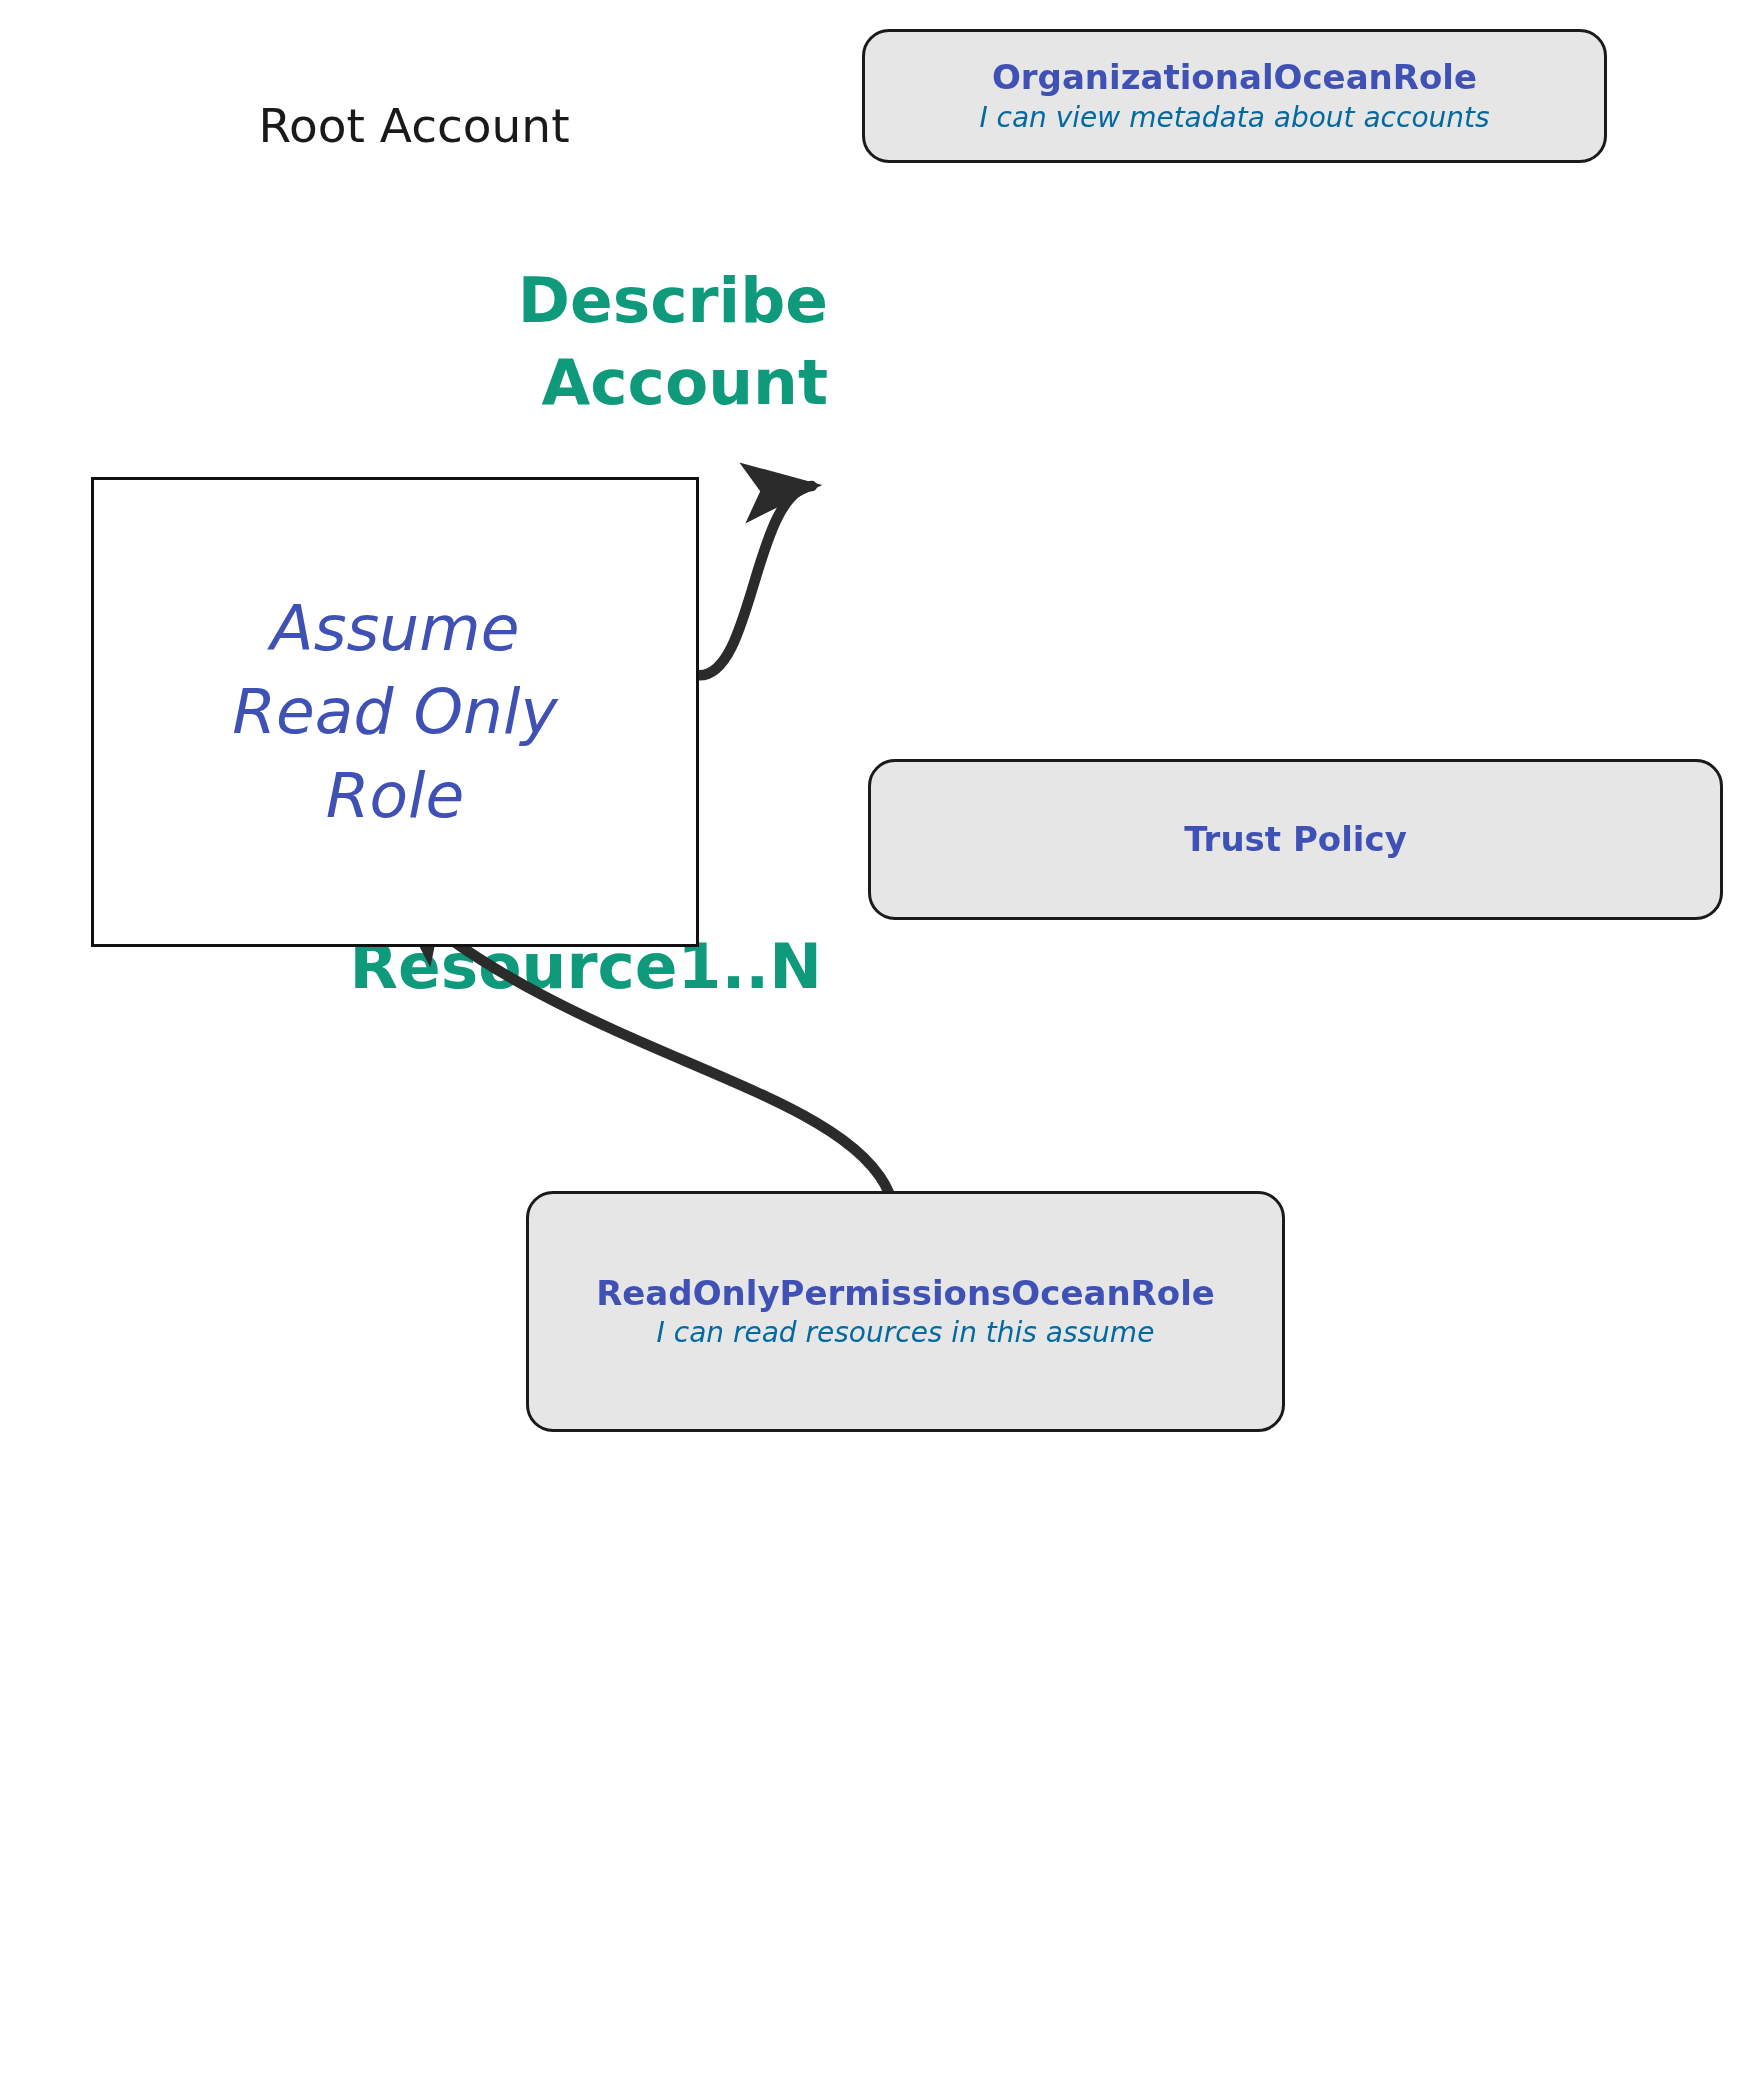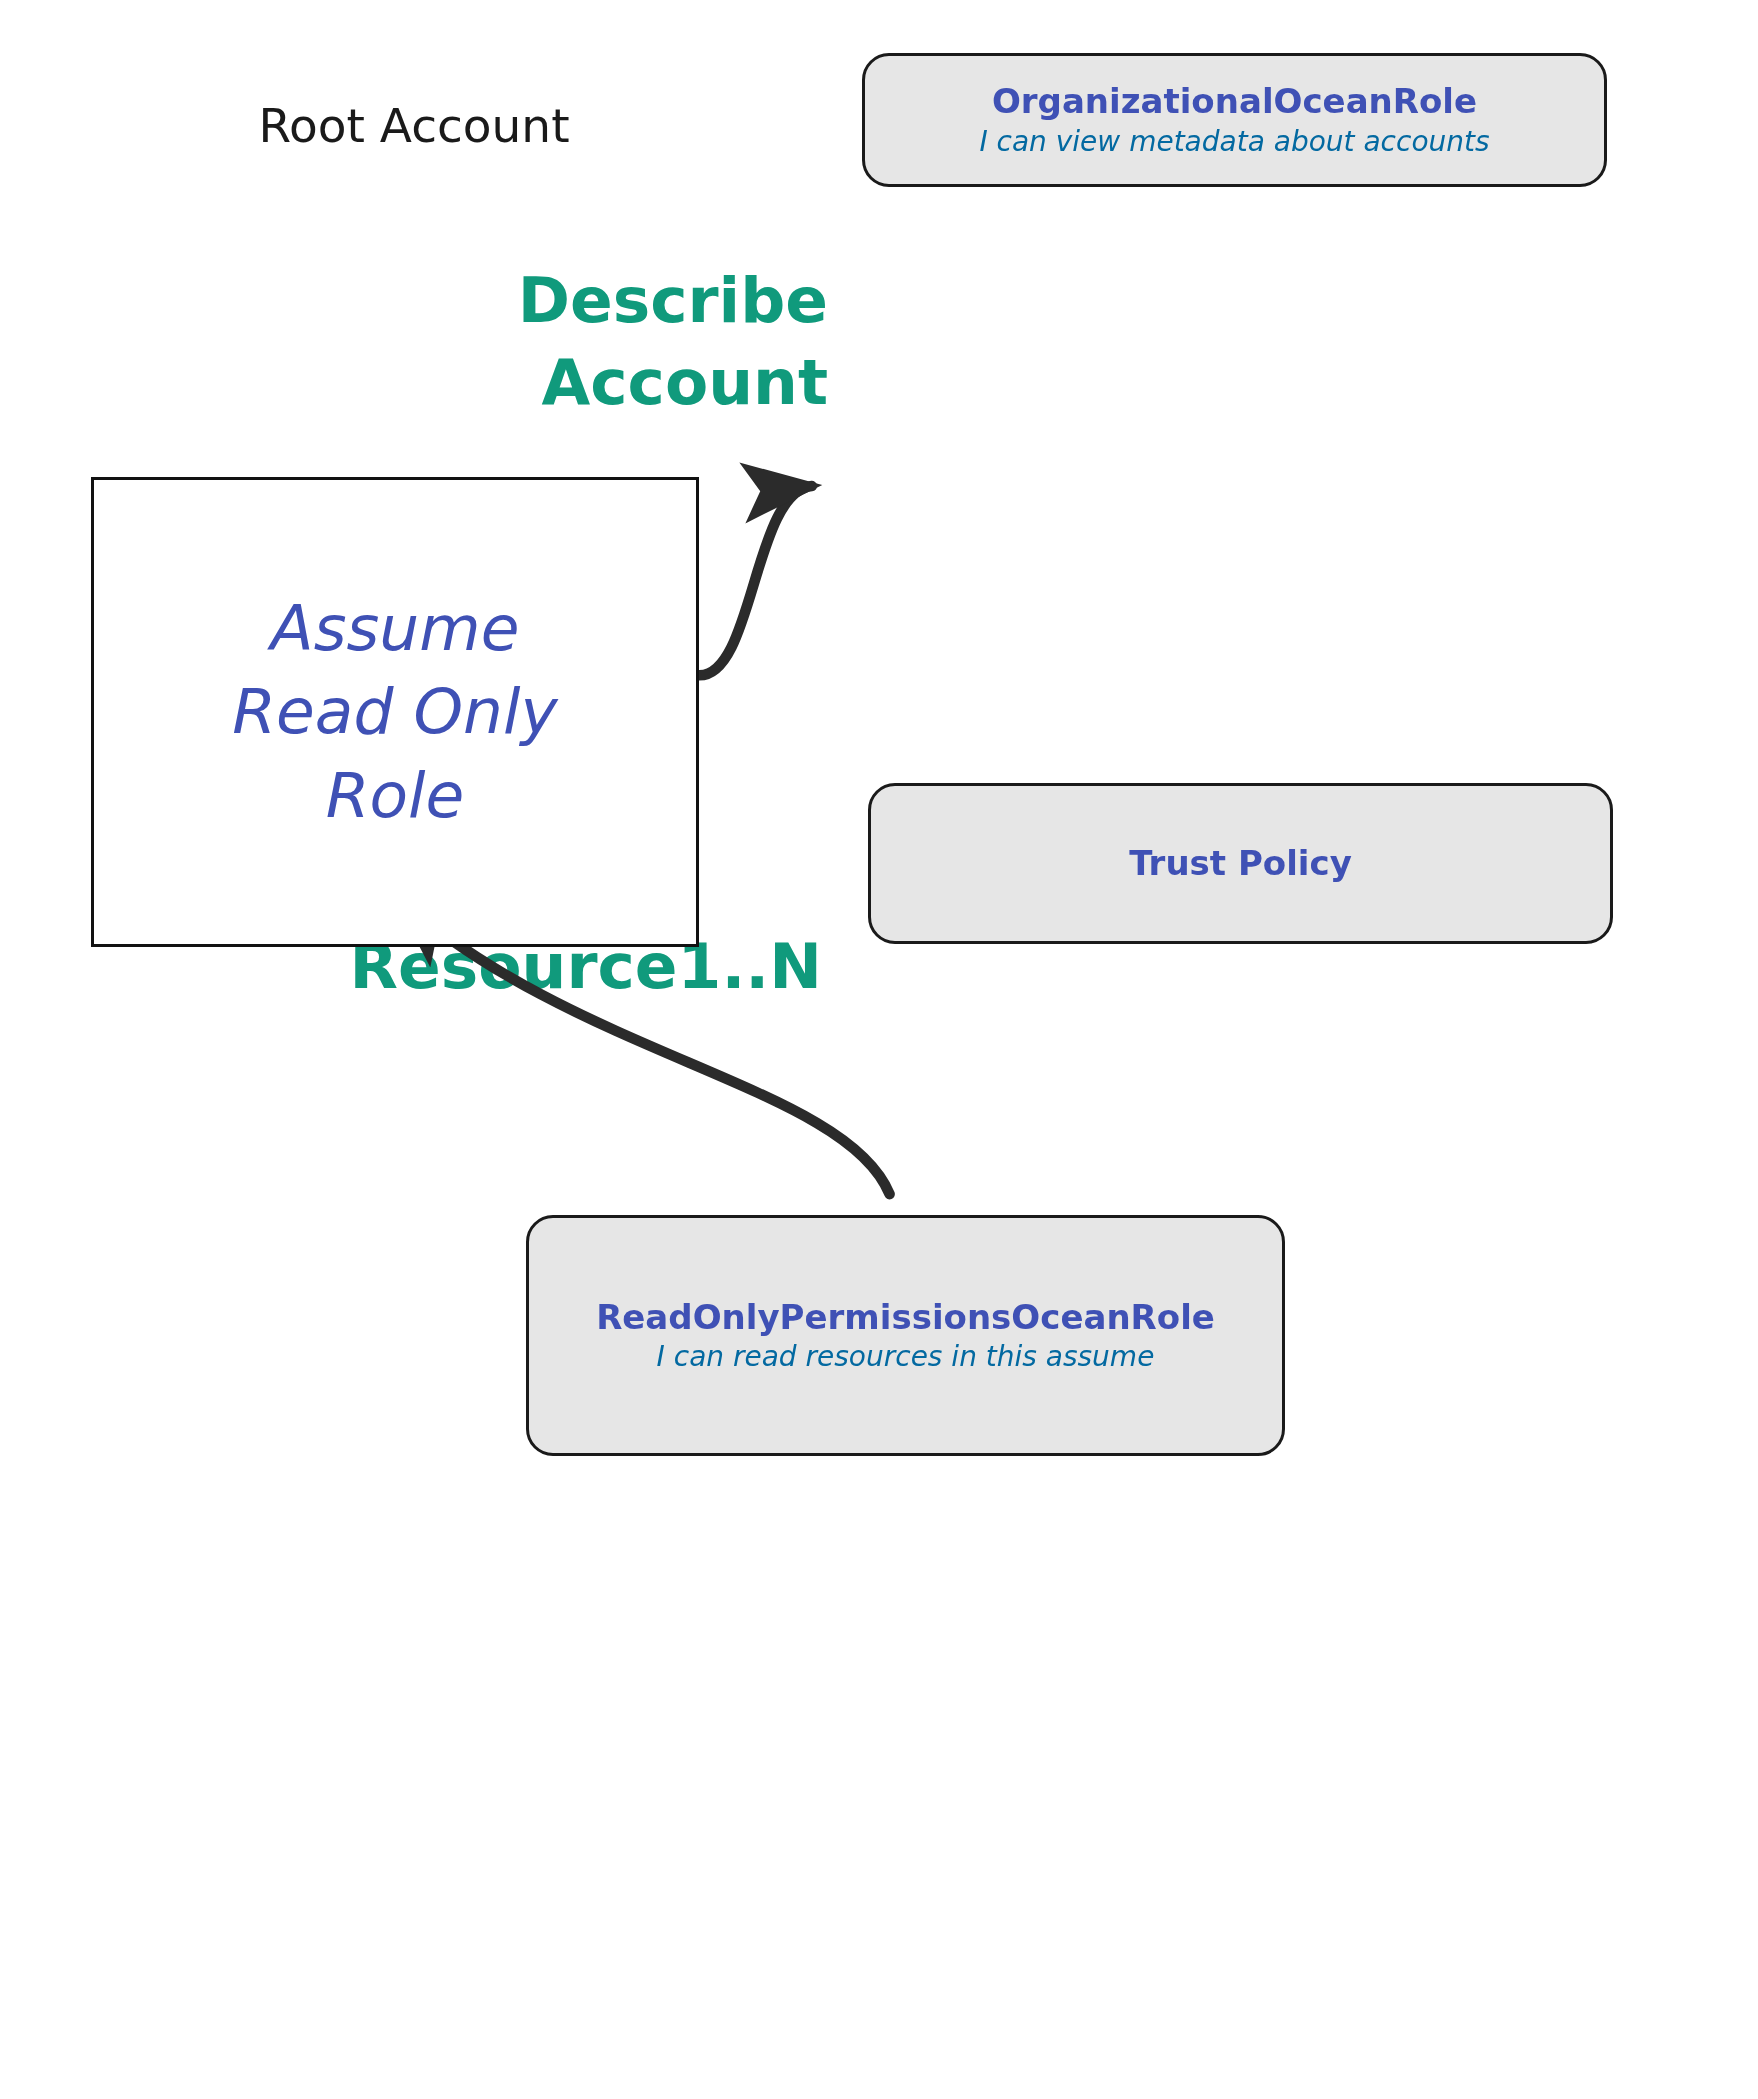--- a/index.html
+++ b/index.html
@@ -70,32 +70,31 @@
     box-sizing: border-box;
     background: #e6e6e6;
     border: 3.8px solid #1a1a1a;
     border-radius: 27px;
     display: flex;
     flex-direction: column;
     align-items: center;
     justify-content: center;
     padding: 5.8px 17.3px;
     z-index: 5;
-    margin-top: 24px;
   }
   #org-role-note {
     left: 862px;
     top: 29px;
     width: 745px;
     height: 134px;
   }
   #trust-policy-note {
     left: 868px;
     top: 759px;
-    width: 745px;
+    width: 855px;
     height: 161px;
   }
   #readonly-role-note {
     left: 526px;
     top: 1191px;
     width: 759px;
     height: 241px;
   }
   .note-title {
     font-family: "DejaVu Sans", sans-serif;

